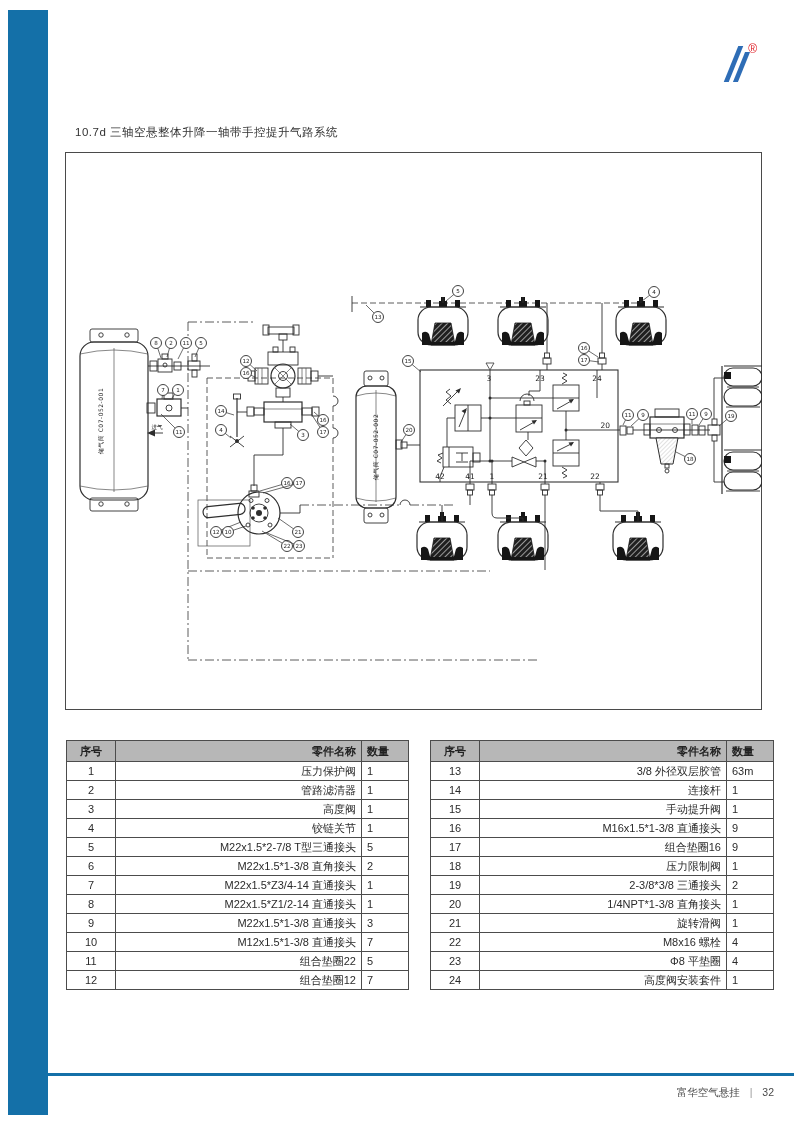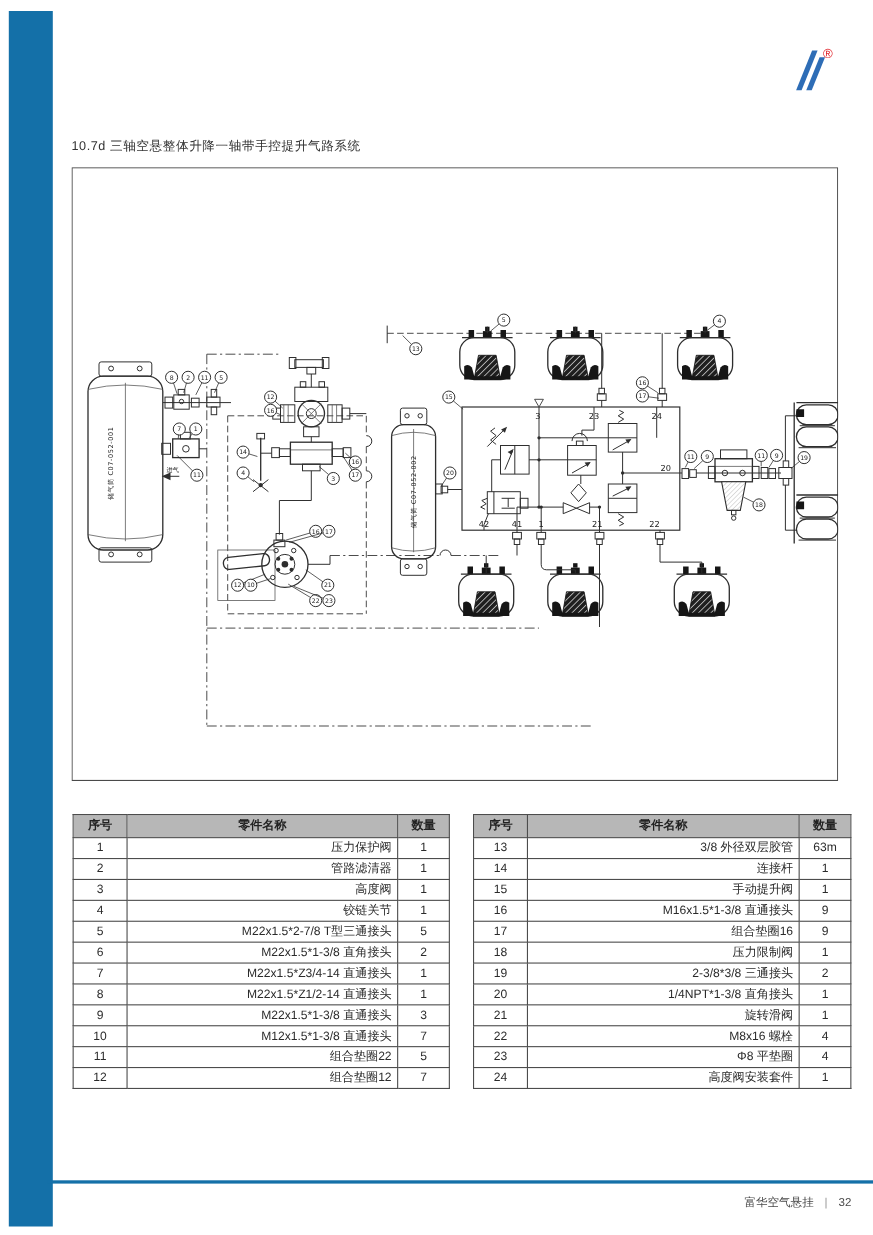--- a/index.html
+++ b/index.html
@@ -6,41 +6,41 @@
   body{width:794px;height:1123px;position:relative;background:#ffffff;
        font-family:"Liberation Sans",sans-serif;overflow:hidden;}
   .sidebar{position:absolute;left:8px;top:10px;width:40px;height:1105px;background:#1470a8;}
   .logo{position:absolute;right:37px;top:40px;display:flex;align-items:flex-start;}
   .logo .slash{display:inline-block;width:5px;height:36px;background:#2e6db6;
                transform:skewX(-22deg);margin-right:3px;margin-top:6px;}
   .logo .slash.s2{height:30px;margin-top:12px;}
   .logo .word{font-family:"DejaVu Sans",sans-serif;font-style:italic;font-weight:bold;
               font-size:41px;line-height:44px;color:#e02128;letter-spacing:-1px;}
   .logo .reg{font-size:12px;color:#e02128;margin-top:2px;margin-left:1px;font-style:normal;}
-  .doc-title{position:absolute;left:65px;top:125px;font-size:11.5px;color:#333;letter-spacing:.5px;}
+  .doc-title{position:absolute;left:75px;top:125px;font-size:11.5px;color:#333;letter-spacing:.5px;}
   .diagram{position:absolute;left:65px;top:152px;width:697px;height:558px;}
   
   .s{stroke:#2e2e2e;fill:none;stroke-width:.9;}
   .s2{stroke:#2e2e2e;fill:none;stroke-width:1.2;}
   .thin{stroke:#555;fill:none;stroke-width:.7;}
   .dash{stroke:#333;fill:none;stroke-width:.8;stroke-dasharray:6 3;}
   .dashdot{stroke:#333;fill:none;stroke-width:.8;stroke-dasharray:9 3 2 3;}
   .blk{fill:#161616;stroke:none;}
   .dot{fill:#2e2e2e;stroke:none;}
   .ptxt{font-family:"DejaVu Sans",sans-serif;font-size:7.5px;fill:#222;}
   .btxt{font-family:"DejaVu Sans",sans-serif;font-size:5.6px;fill:#222;}
   .ttxt{font-family:"DejaVu Sans",sans-serif;font-size:6px;fill:#222;letter-spacing:.5px;}
   
   .parts{position:absolute;border-collapse:collapse;font-size:11px;color:#2b2b2b;table-layout:fixed;border-radius:11px;}
   .parts th,.parts td{border:1px solid #4c4c4c;padding:0 5px;height:18px;line-height:18px;
                       overflow:hidden;white-space:nowrap;}
-  .parts th{background:#b7b7b7;height:20px;text-align:center;font-weight:bold;color:#222;}
+  .parts th{background:#b7b7b7;height:20px;text-align:right;font-weight:bold;color:#222;}
   .parts th.c1,.parts td.c1{width:38px;text-align:center;}
   .parts td.c2{text-align:right;}
-  .parts th.c3,.parts td.c3{width:36px;text-align:center;}
+  .parts th.c3,.parts td.c3{width:36px;text-align:left;}
   #tableL{left:66px;top:740px;width:343px;}
   #tableR{left:430px;top:740px;width:344px;}
   .foot-rule{position:absolute;left:43px;top:1073px;width:751px;height:3px;background:#1470a8;}
   .foot-text{position:absolute;right:20px;top:1086px;font-size:10.5px;color:#4a4a4a;}
   .foot-text .sep{color:#999;margin:0 7px;}
 </style>
 </head>
 <body>
 
 <div class="sidebar"></div>

